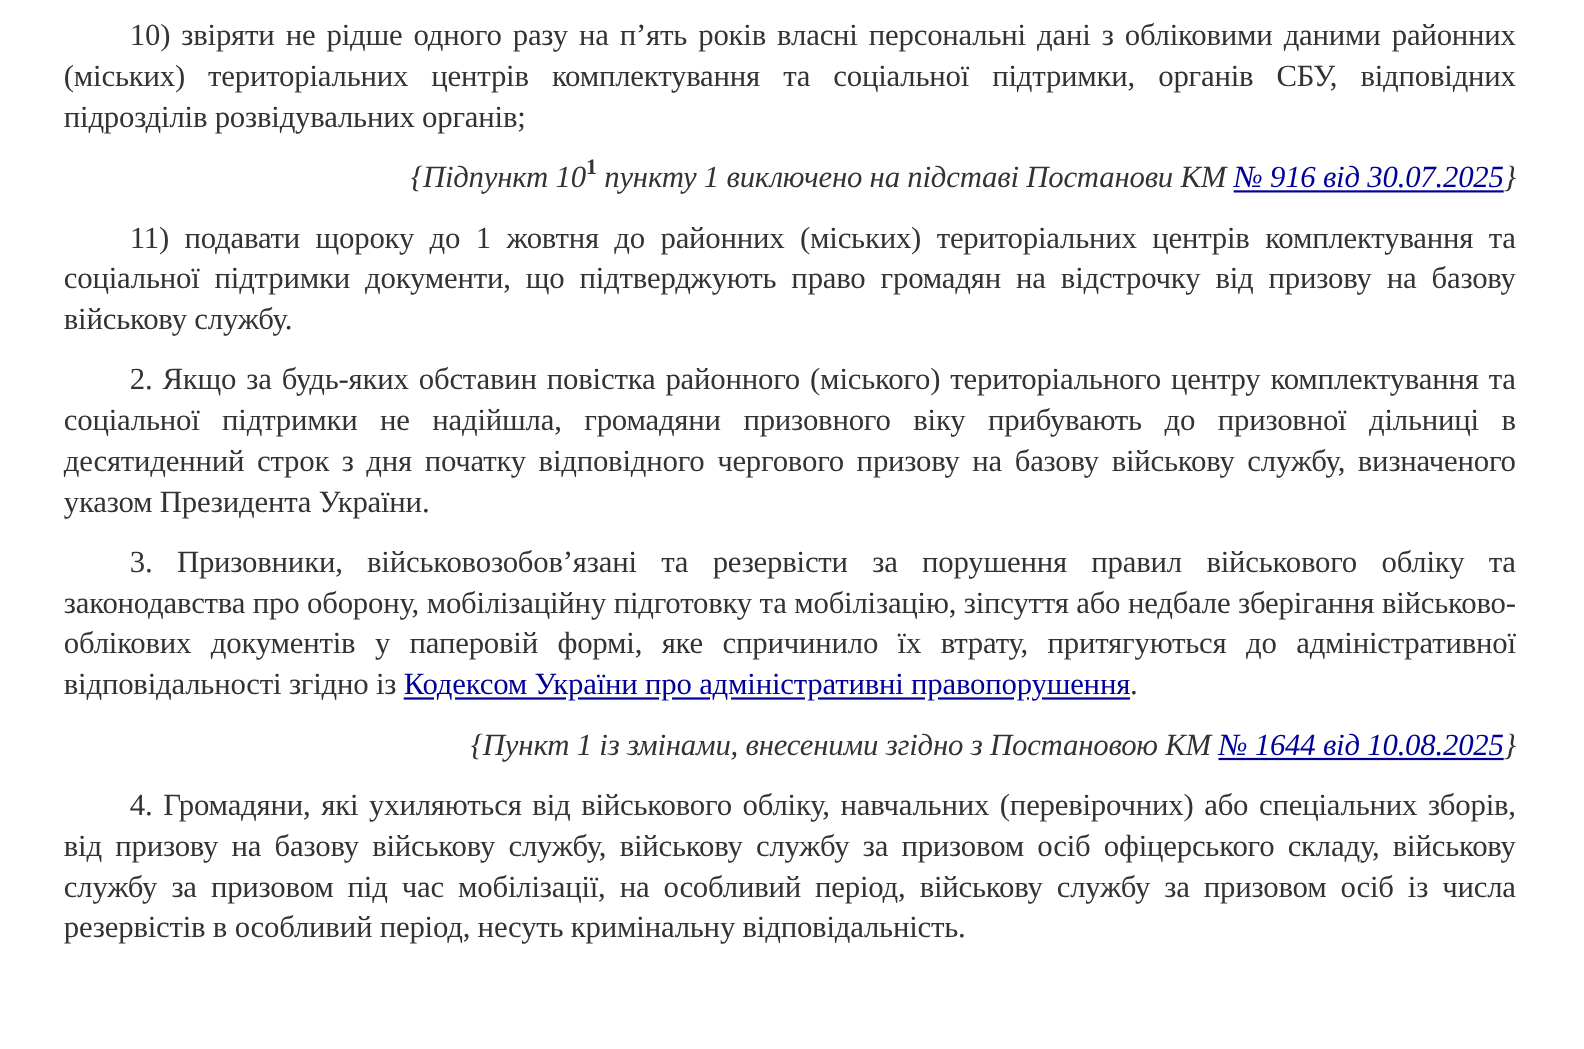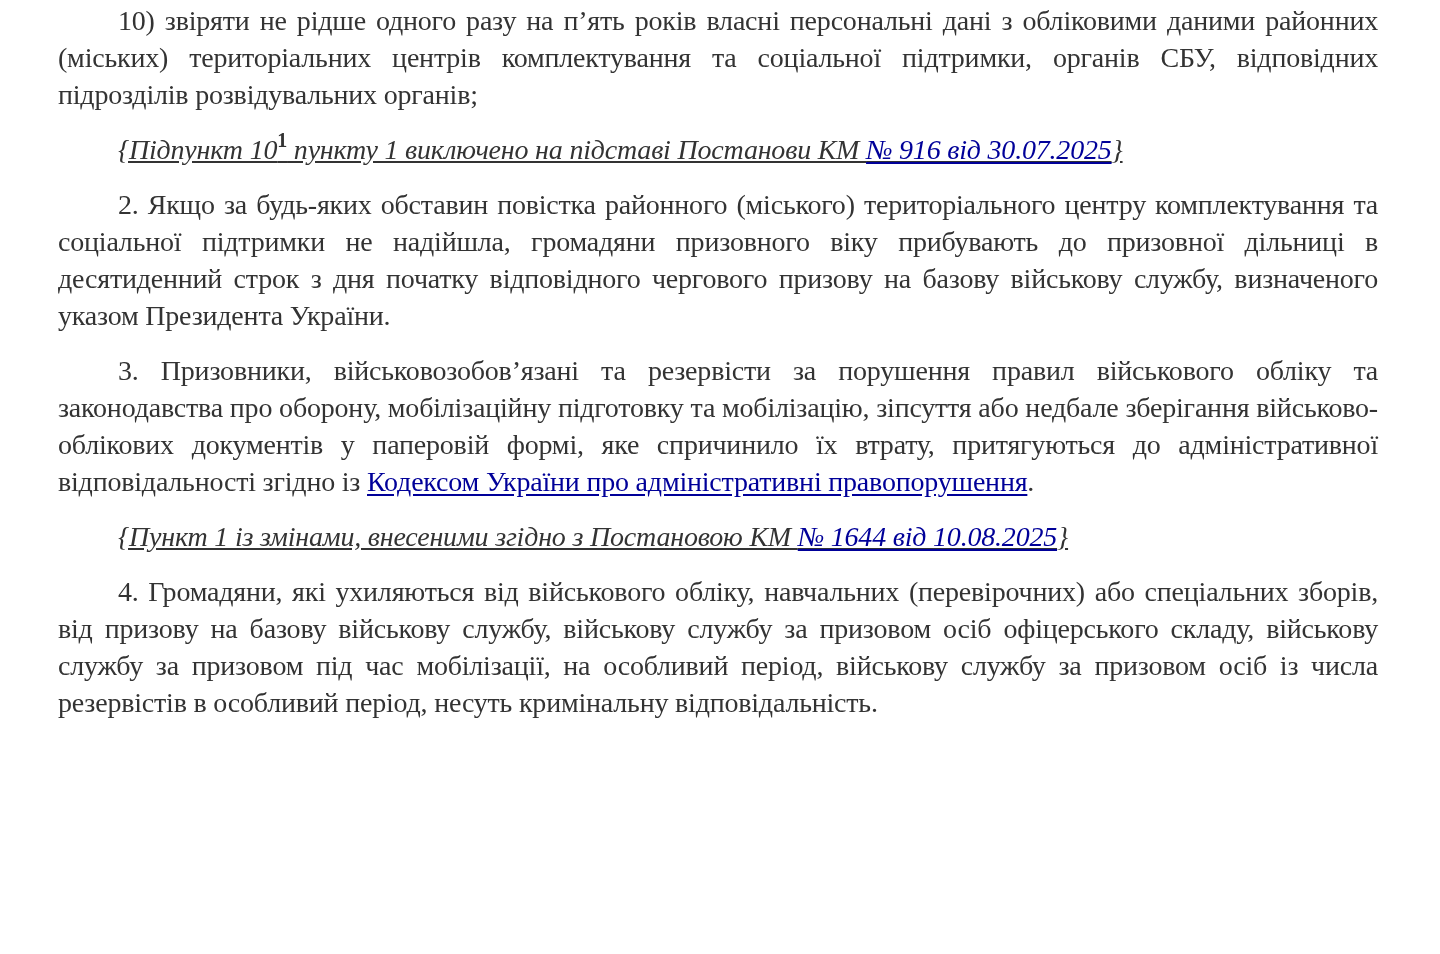--- a/index.html
+++ b/index.html
@@ -10,36 +10,35 @@
     body {
       width: 1440px;
       height: 954px;
       overflow: hidden;
       font-family: "Liberation Serif", "DejaVu Serif", serif;
       color: #333333;
     }
     .doc {
       position: absolute;
       left: 58px;
-      top: 2px;
+      top: 14px;
       width: 1320px;
     }
     .p {
       margin: 0 0 18px 0;
       font-size: 28px;
       line-height: 37px;
       text-align: justify;
       text-indent: 60px;
       letter-spacing: -0.2px;
     }
     .p.note {
       font-style: italic;
-      text-align: left;
+      text-align: right;
       margin-bottom: 18px;
-      text-decoration: underline;
     }
     a.lnk {
       color: #000099;
       text-decoration: underline;
       text-underline-offset: 3px;
     }
     sup.s {
       font-size: 20px;
       font-weight: bold;
       font-style: normal;
@@ -49,20 +48,21 @@
   </style>
 </head>
 <body>
 
 <div class="doc">
 
   <p class="p">10) звіряти не рідше одного разу на п’ять років власні персональні дані з обліковими даними районних (міських) територіальних центрів комплектування та соціальної підтримки, органів СБУ, відповідних підрозділів розвідувальних органів;</p>
 
   <p class="p note"><span>{Підпункт 10</span><sup class="s">1</sup><span> пункту 1 виключено на підставі Постанови КМ </span><a class="lnk" href="#">№ 916 від 30.07.2025</a><span>}</span></p>
 
+  <p class="p">11) подавати щороку до 1 жовтня до районних (міських) територіальних центрів комплектування та соціальної підтримки документи, що підтверджують право громадян на відстрочку від призову на базову військову службу.</p>
 
   <p class="p">2. Якщо за будь-яких обставин повістка районного (міського) територіального центру комплектування та соціальної підтримки не надійшла, громадяни призовного віку прибувають до призовної дільниці в десятиденний строк з дня початку відповідного чергового призову на базову військову службу, визначеного указом Президента України.</p>
 
   <p class="p"><span>3. Призовники, військовозобов’язані та резервісти за порушення правил військового обліку та законодавства про оборону, мобілізаційну підготовку та мобілізацію, зіпсуття або недбале зберігання військово-облікових документів у паперовій формі, яке спричинило їх втрату, притягуються до адміністративної відповідальності згідно із </span><a class="lnk" href="#">Кодексом України про адміністративні правопорушення</a><span>.</span></p>
 
   <p class="p note"><span>{Пункт 1 із змінами, внесеними згідно з Постановою КМ </span><a class="lnk" href="#">№ 1644 від 10.08.2025</a><span>}</span></p>
 
   <p class="p">4. Громадяни, які ухиляються від військового обліку, навчальних (перевірочних) або спеціальних зборів, від призову на базову військову службу, військову службу за призовом осіб офіцерського складу, військову службу за призовом під час мобілізації, на особливий період, військову службу за призовом осіб із числа резервістів в особливий період, несуть кримінальну відповідальність.</p>
 
 </div>

